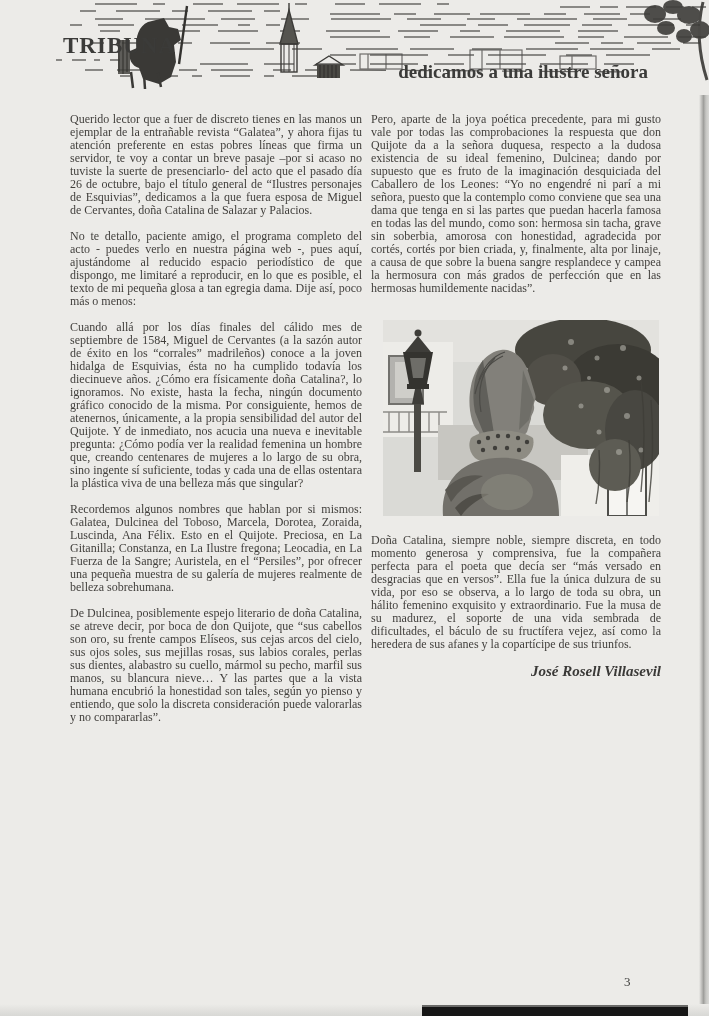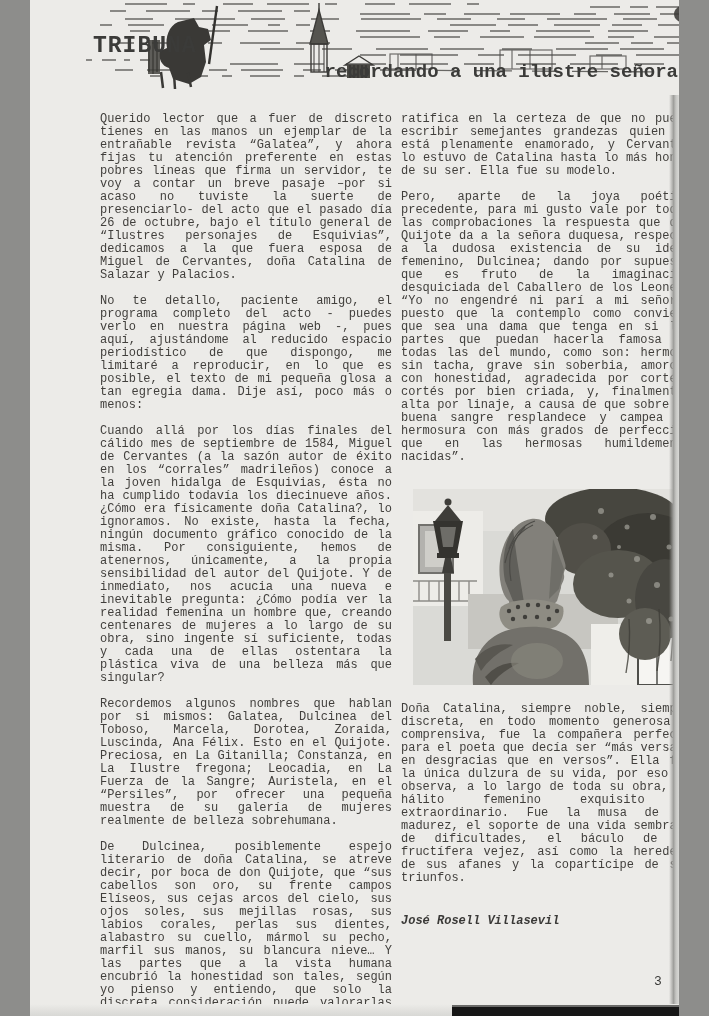--- a/index.html
+++ b/index.html
@@ -1,19 +1,19 @@
 <!DOCTYPE html>
 <html><head>
 <meta charset="utf-8">
 <style>
   html,body{margin:0;padding:0;background:#8d8d8b;}
   .page{
-    position:relative;width:649px;height:1016px;margin:0 auto;
+    position:relative;width:709px;height:1016px;margin:0 auto;
     background:#ecebe8;overflow:hidden;
-    font-family:Liberation Mono, monospace;
+    font-family:Liberation Serif, serif;
     color:#413f3c;
   }
   
   .engraving{position:absolute;top:0;left:0;}
   .kicker{
     position:absolute;left:63px;top:33px;
     font-size:23px;font-weight:bold;letter-spacing:1px;color:#3b3b39;
   }
   .title{
     position:absolute;left:280px;top:61px;width:368px;
@@ -22,22 +22,22 @@
   
   .col{
     position:absolute;top:113px;width:292px;
     font-size:12px;line-height:13px;text-align:justify;
   }
   .col p{margin:0 0 13px 0;}
   .col-left{left:70px;}
   .col-right{left:371px;width:290px;}
   .photo-wrap{margin:25px 0 18px 12px;width:276px;height:196px;}
   .byline{
-    margin-top:30px;
-    font-size:12px;font-weight:bold;font-style:italic;color:#3a3937;
+    margin-top:14px;text-align:right;
+    font-size:15px;font-weight:bold;font-style:italic;color:#3a3937;
   }
   
   .page-num{position:absolute;left:624px;top:974px;font-size:13px;color:#3a3a38;}
   .right-shadow{
     position:absolute;top:95px;right:0;width:10px;height:921px;
     background:linear-gradient(to right, rgba(236,235,232,0) 0%, #9f9f9c 45%, #c6c6c3 70%, #d9d9d6 100%);
   }
   .bottom-strip{
     position:absolute;bottom:0;left:0;width:709px;height:12px;
     background:linear-gradient(#ecebe8,#d8d8d5);
@@ -107,32 +107,31 @@
       <ellipse cx="673" cy="7" rx="10" ry="7"></ellipse>
       <ellipse cx="689" cy="15" rx="12" ry="9"></ellipse>
       <ellipse cx="700" cy="30" rx="10" ry="9"></ellipse>
       <ellipse cx="666" cy="28" rx="9" ry="7"></ellipse>
       <ellipse cx="684" cy="36" rx="8" ry="7"></ellipse>
       <path d="M703,2 C696,30 699,55 707,80" stroke="#3a3936" stroke-width="3" fill="none"></path>
     </g>
   </svg>
 
   <div class="kicker">TRIBUNA</div>
-  <div class="title">recordando a una ilustre señora</div>
+  <div class="title">dedicamos a una ilustre señora</div>
 
   <div class="col col-left">
     <p>Querido lector que a fuer de discreto tienes en las manos un ejemplar de la entrañable revista “Galatea”, y ahora fijas tu atención preferente en estas pobres líneas que firma un servidor, te voy a contar un breve pasaje –por si acaso no tuviste la suerte de presenciarlo- del acto que el pasado día 26 de octubre, bajo el título general de “Ilustres personajes de Esquivias”, dedicamos a la que fuera esposa de Miguel de Cervantes, doña Catalina de Salazar y Palacios.</p>
     <p>No te detallo, paciente amigo, el programa completo del acto - puedes verlo en nuestra página web -, pues aquí, ajustándome al reducido espacio periodístico de que dispongo, me limitaré a reproducir, en lo que es posible, el texto de mi pequeña glosa a tan egregia dama. Dije así, poco más o menos:</p>
     <p>Cuando allá por los días finales del cálido mes de septiembre de 1584, Miguel de Cervantes (a la sazón autor de éxito en los “corrales” madrileños) conoce a la joven hidalga de Esquivias, ésta no ha cumplido todavía los diecinueve años. ¿Cómo era físicamente doña Catalina?, lo ignoramos. No existe, hasta la fecha, ningún documento gráfico conocido de la misma. Por consiguiente, hemos de atenernos, únicamente, a la propia sensibilidad del autor del Quijote. Y de inmediato, nos acucia una nueva e inevitable pregunta: ¿Cómo podía ver la realidad femenina un hombre que, creando centenares de mujeres a lo largo de su obra, sino ingente sí suficiente, todas y cada una de ellas ostentara la plástica viva de una belleza más que singular?</p>
     <p>Recordemos algunos nombres que hablan por si mismos: Galatea, Dulcinea del Toboso, Marcela, Dorotea, Zoraida, Luscinda, Ana Félix. Esto en el Quijote. Preciosa, en La Gitanilla; Constanza, en La Ilustre fregona; Leocadia, en La Fuerza de la Sangre; Auristela, en el “Persiles”, por ofrecer una pequeña muestra de su galería de mujeres realmente de belleza sobrehumana.</p>
     <p>De Dulcinea, posiblemente espejo literario de doña Catalina, se atreve decir, por boca de don Quijote, que “sus cabellos son oro, su frente campos Elíseos, sus cejas arcos del cielo, sus ojos soles, sus mejillas rosas, sus labios corales, perlas sus dientes, alabastro su cuello, mármol su pecho, marfil sus manos, su blancura nieve… Y las partes que a la vista humana encubrió la honestidad son tales, según yo pienso y entiendo, que solo la discreta consideración puede valorarlas y no compararlas”.</p>
   </div>
 
   <div class="col col-right">
-    <p>ratifica en la certeza de que no puede escribir semejantes grandezas quien no está plenamente enamorado, y Cervantes lo estuvo de Catalina hasta lo más hondo de su ser. Ella fue su modelo.</p>
     <p>Pero, aparte de la joya poética precedente, para mi gusto vale por todas las comprobaciones la respuesta que don Quijote da a la señora duquesa, respecto a la dudosa existencia de su ideal femenino, Dulcinea; dando por supuesto que es fruto de la imaginación desquiciada del Caballero de los Leones: “Yo no engendré ni parí a mi señora, puesto que la contemplo como conviene que sea una dama que tenga en si las partes que puedan hacerla famosa en todas las del mundo, como son: hermosa sin tacha, grave sin soberbia, amorosa con honestidad, agradecida por cortés, cortés por bien criada, y, finalmente, alta por linaje, a causa de que sobre la buena sangre resplandece y campea la hermosura con más grados de perfección que en las hermosas humildemente nacidas”.</p>
 
     <div class="photo-wrap">
       <svg width="276" height="196" viewBox="0 0 276 196" aria-hidden="true">
         <rect width="276" height="196" fill="#dadad6"></rect>
         <rect x="0" y="0" width="276" height="42" fill="#e3e2de"></rect>
 
         <rect x="0" y="22" width="70" height="95" fill="#edece8"></rect>
         <rect x="6" y="36" width="34" height="48" fill="#b3b2ae" stroke="#72716d" stroke-width="2"></rect>
         <rect x="12" y="42" width="22" height="36" fill="#cfcec9"></rect>

